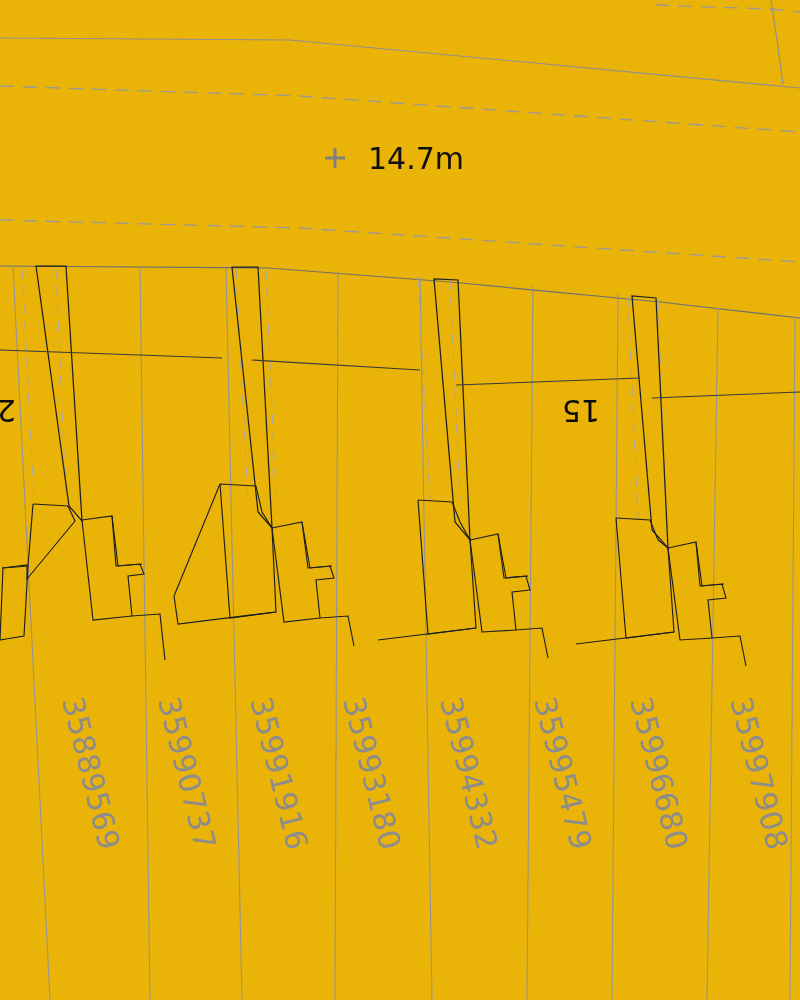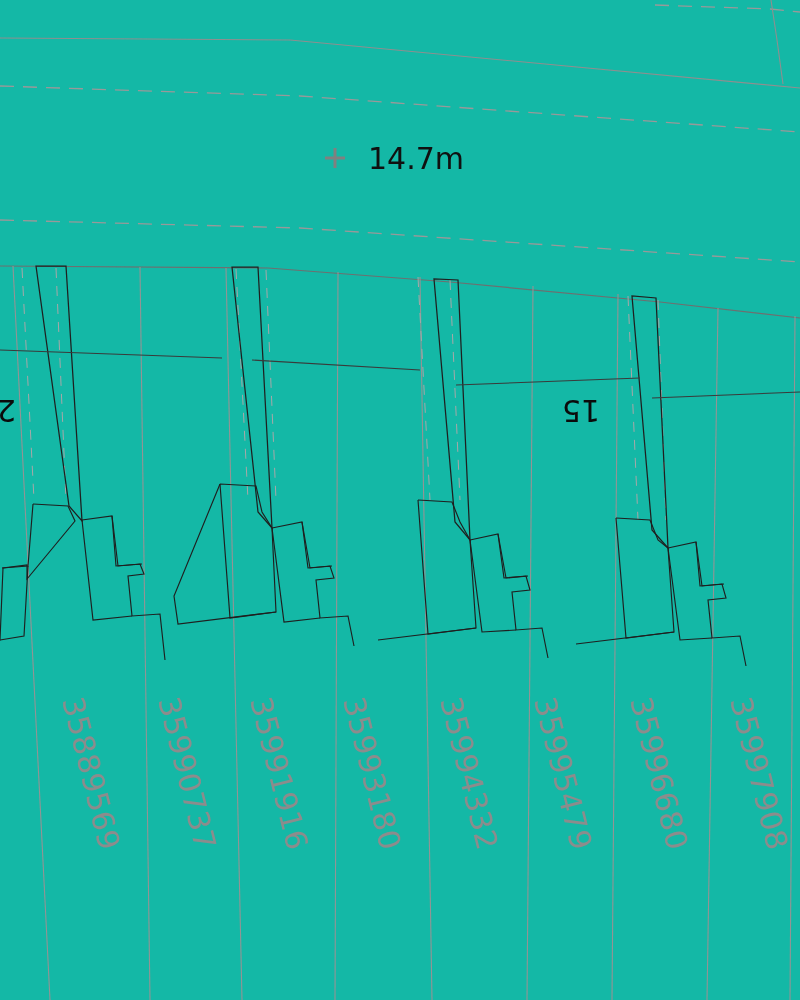--- a/index.html
+++ b/index.html
@@ -10,21 +10,21 @@
   body {
     width: 800px;
     height: 1000px;
     overflow: hidden;
     font-family: "DejaVu Sans", sans-serif;
   }
   #map-root {
     position: relative;
     width: 800px;
     height: 1000px;
-    background: #14b8a6;
+    background: #eab308;
   }
   #map-svg {
     position: absolute;
     top: 0;
     left: 0;
     width: 800px;
     height: 1000px;
     display: block;
   }
   .scale-label {

